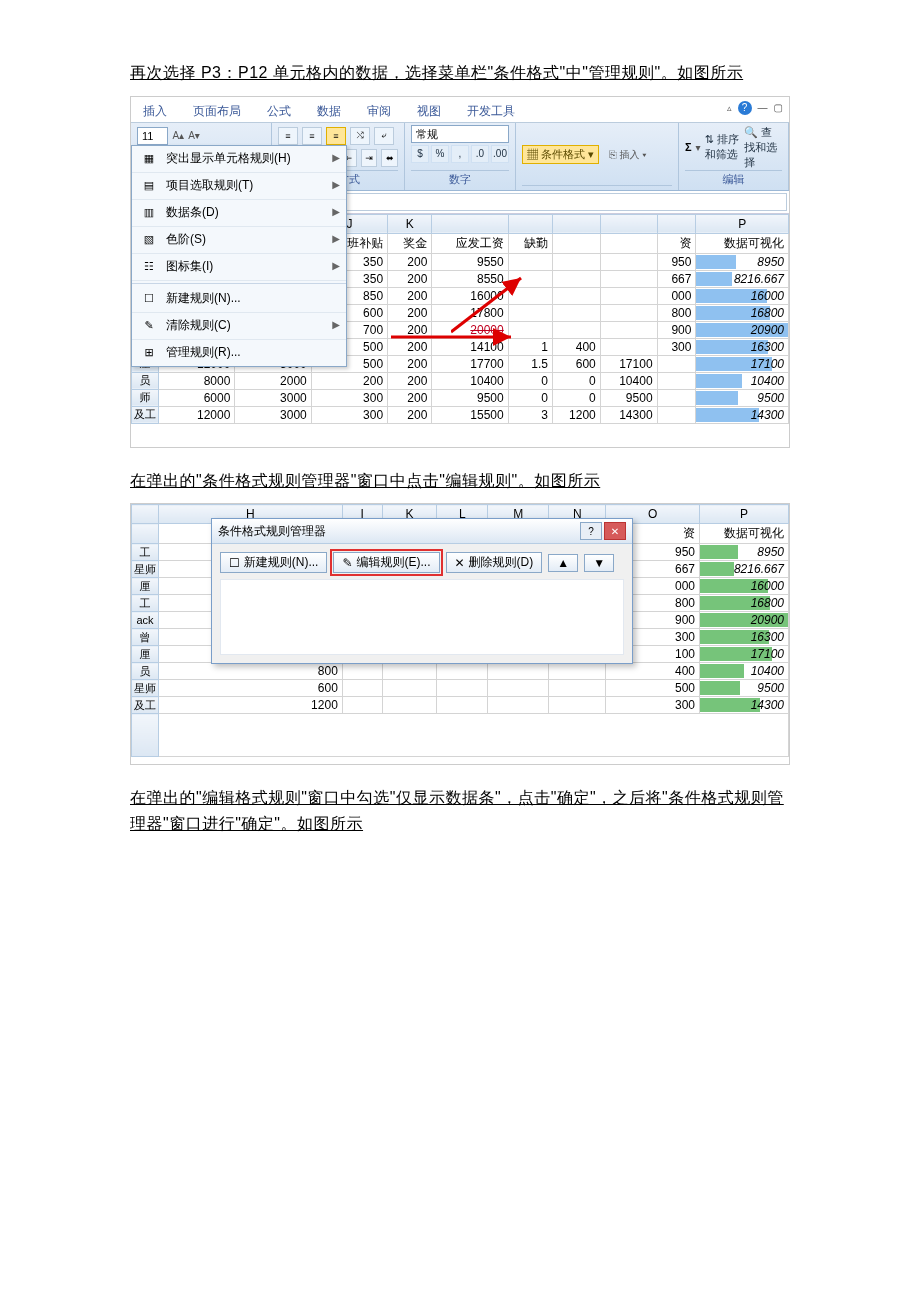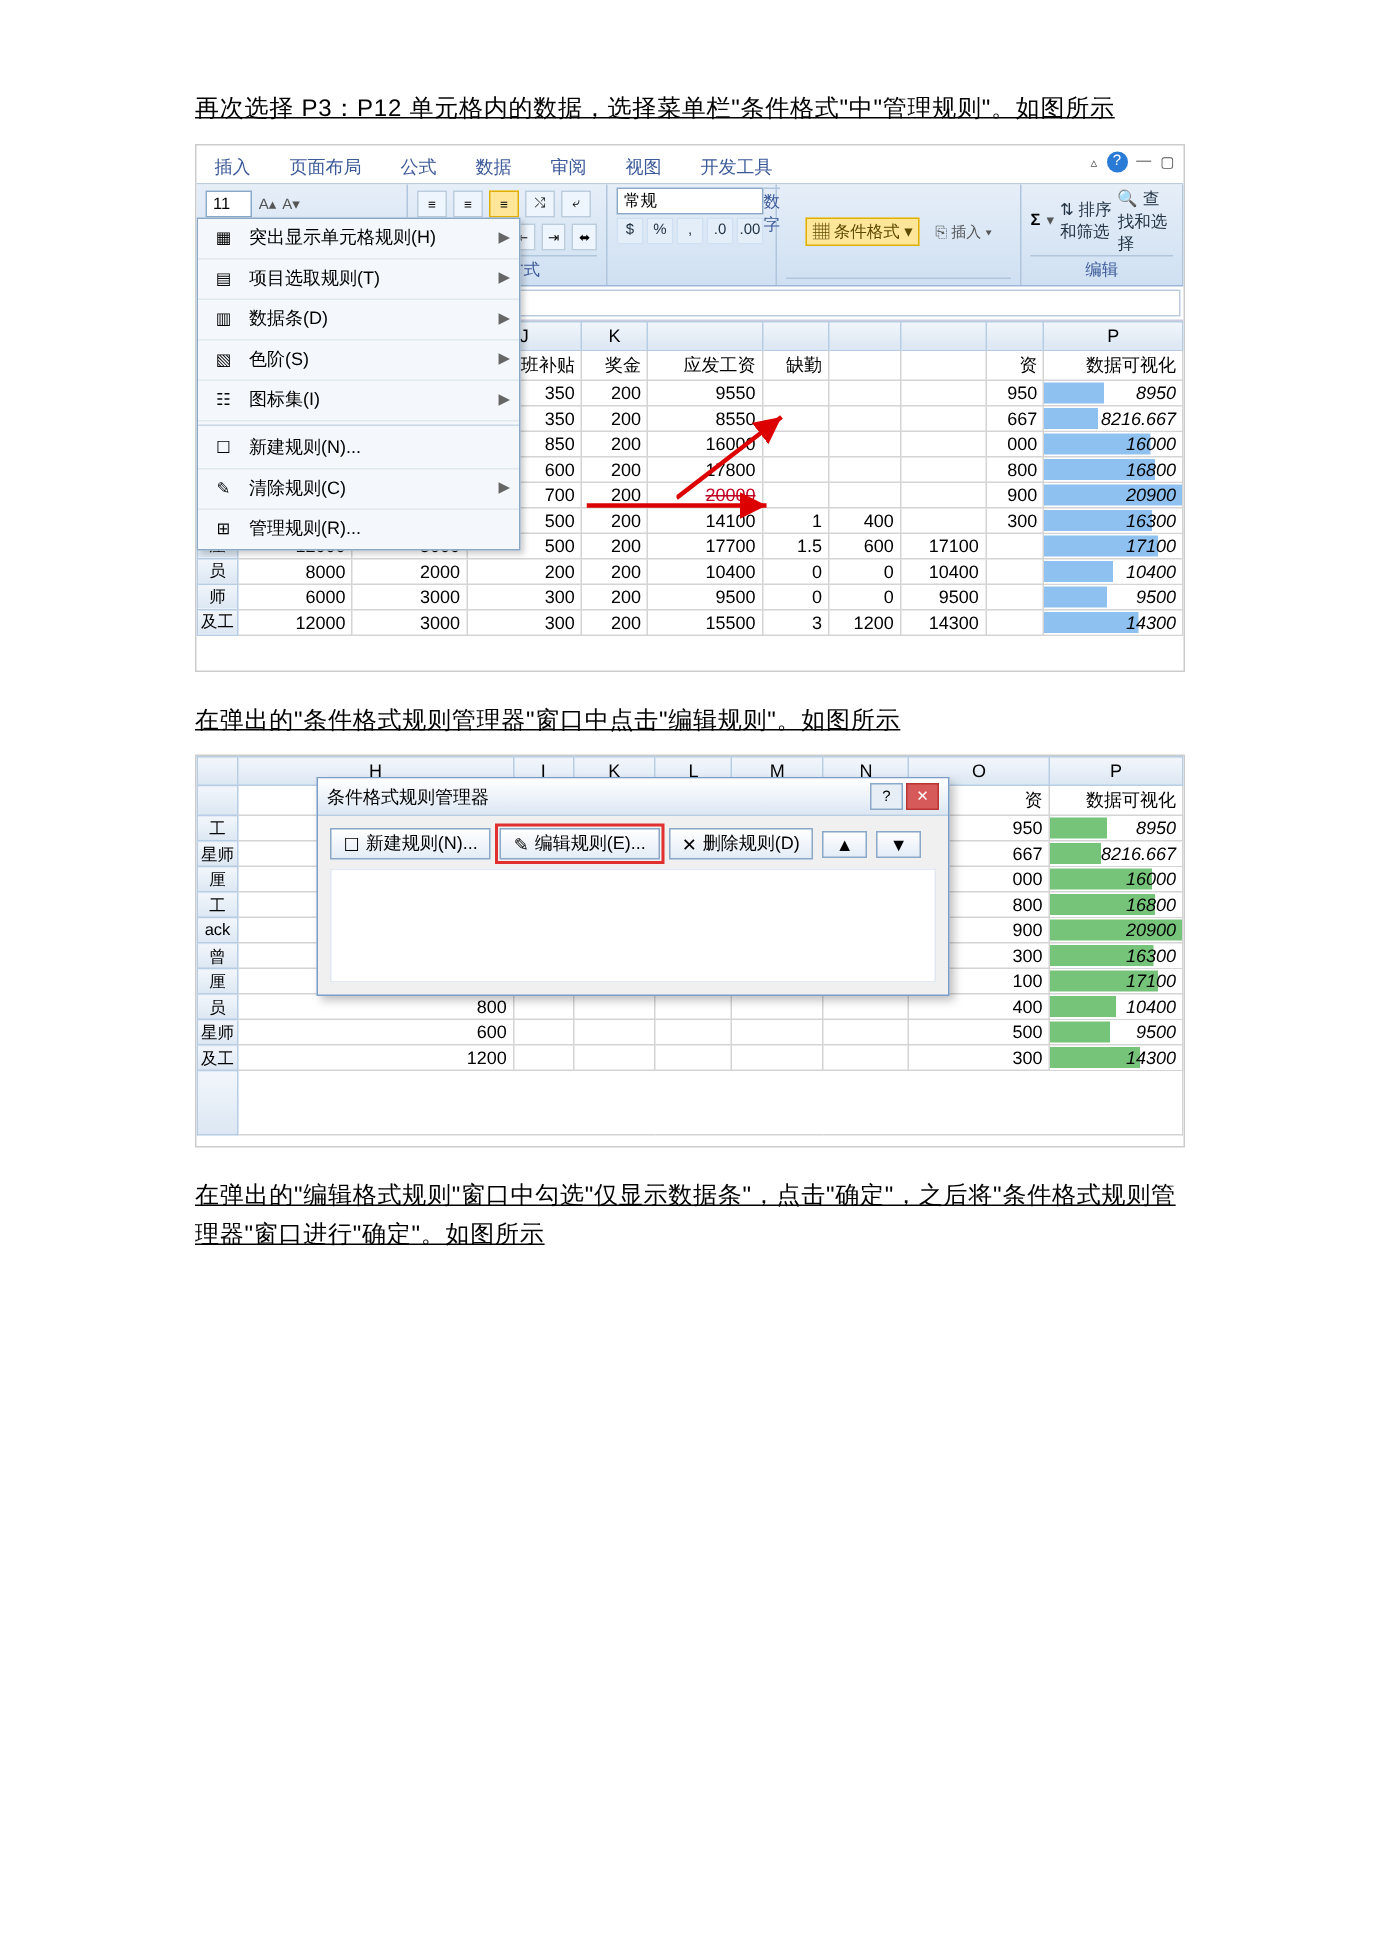--- a/index.html
+++ b/index.html
@@ -75,21 +75,21 @@
     justify-content:center;
     width:16px;height:16px;
     background:#e4eef8;
     border:1px solid #cfe0f2;
     font-size:10px;
     color:#234;
   }
   .align-btn { width:18px;height:16px;border:1px solid #bcd; background:#eef5fc;display:inline-flex;align-items:center;justify-content:center;font-size:9px;}
   .align-btn.sel{background:#ffe699;border-color:#e0b000;}
   .numfmt {
-    display:flex;flex-direction:row;
+    display:flex;flex-direction:column;
   }
   .numfmt .combo{background:#fff;border:1px solid #8aa8c8;font-size:11px;padding:0 16px 0 4px;height:16px;line-height:16px;}
   .styles-group{min-width:150px;}
   .cond-btn {
     background:#ffe699;
     border:1px solid #e0b000;
     padding:1px 4px;
     font-size:11px;
     color:#5b4a00;
     display:inline-block;
@@ -306,21 +306,21 @@
             <span class="iconbtn">%</span>
             <span class="iconbtn">,</span>
             <span class="iconbtn">.0</span>
             <span class="iconbtn">.00</span>
           </div>
         </div>
         <div class="glabel">数字</div>
       </div>
 
       <div class="rgroup styles-group">
-        <div class="grow" style="gap:10px;justify-content:center;">
+        <div class="grow" style="gap:10px;">
           <span class="cond-btn">
             <span>▦</span>
             <span>条件格式</span> ▾
           </span>
           <span class="tiny">⎘ <span>插入</span> ▾</span>
         </div>
         <div class="glabel"></div>
 
         <div class="dropdown" id="dd1" style="left:0;top:22px;">
             <div class="dd-item">

